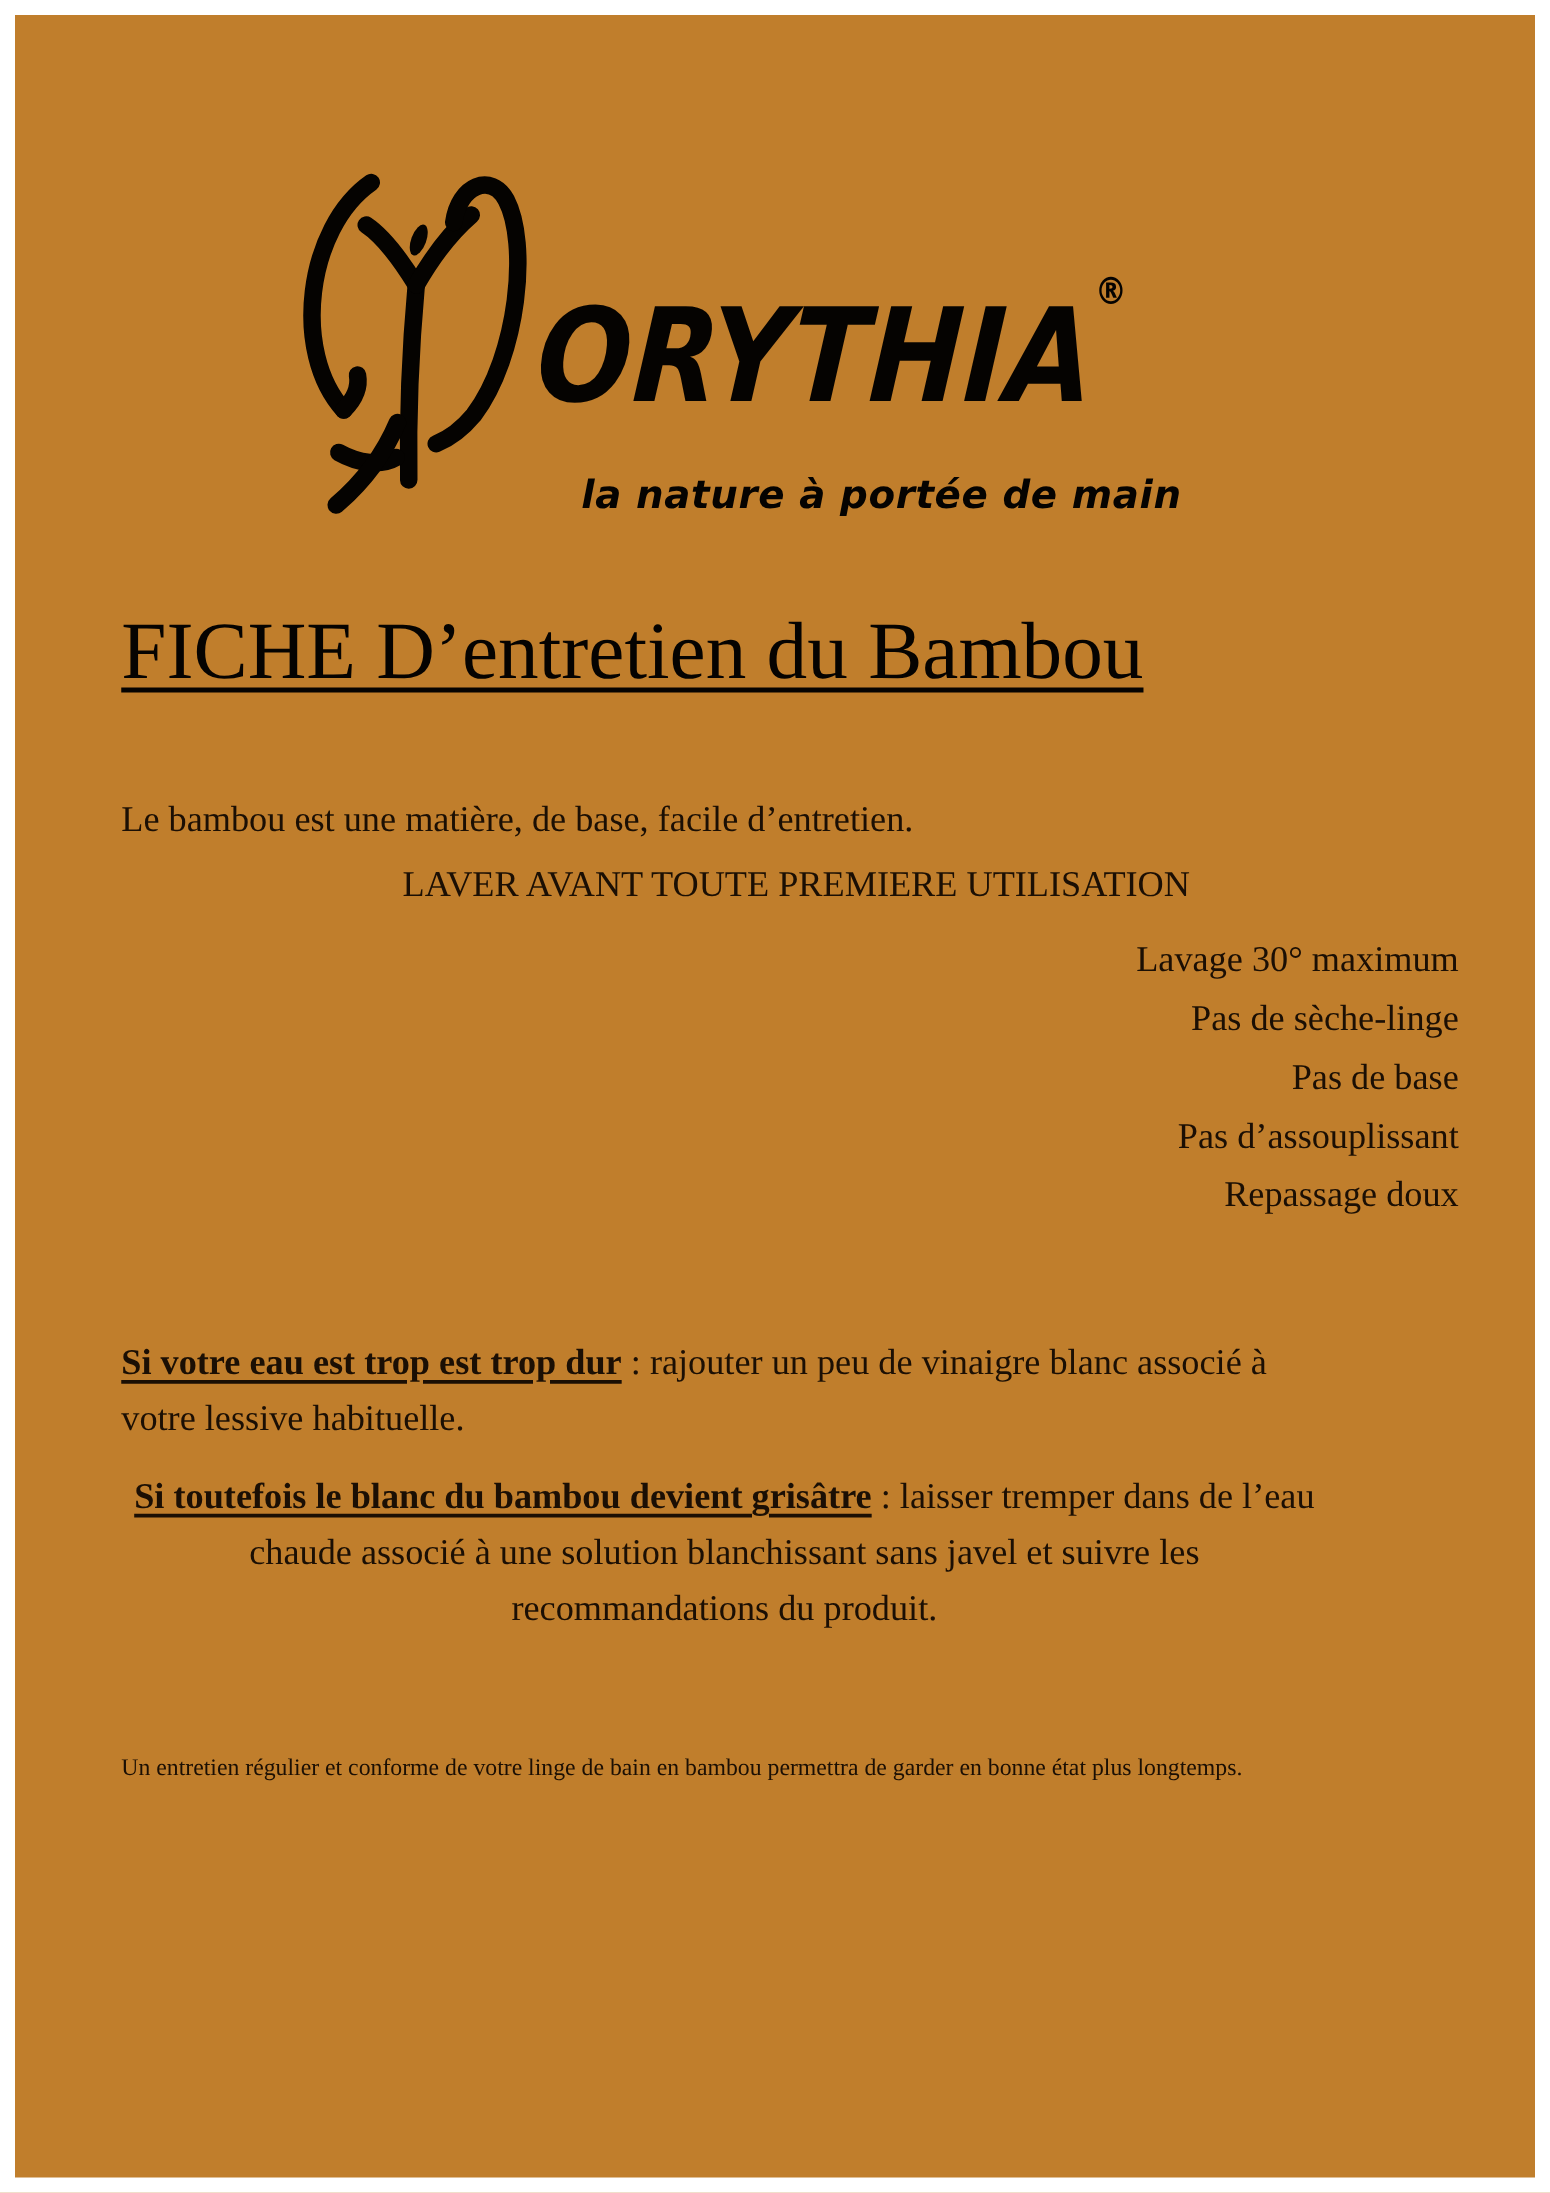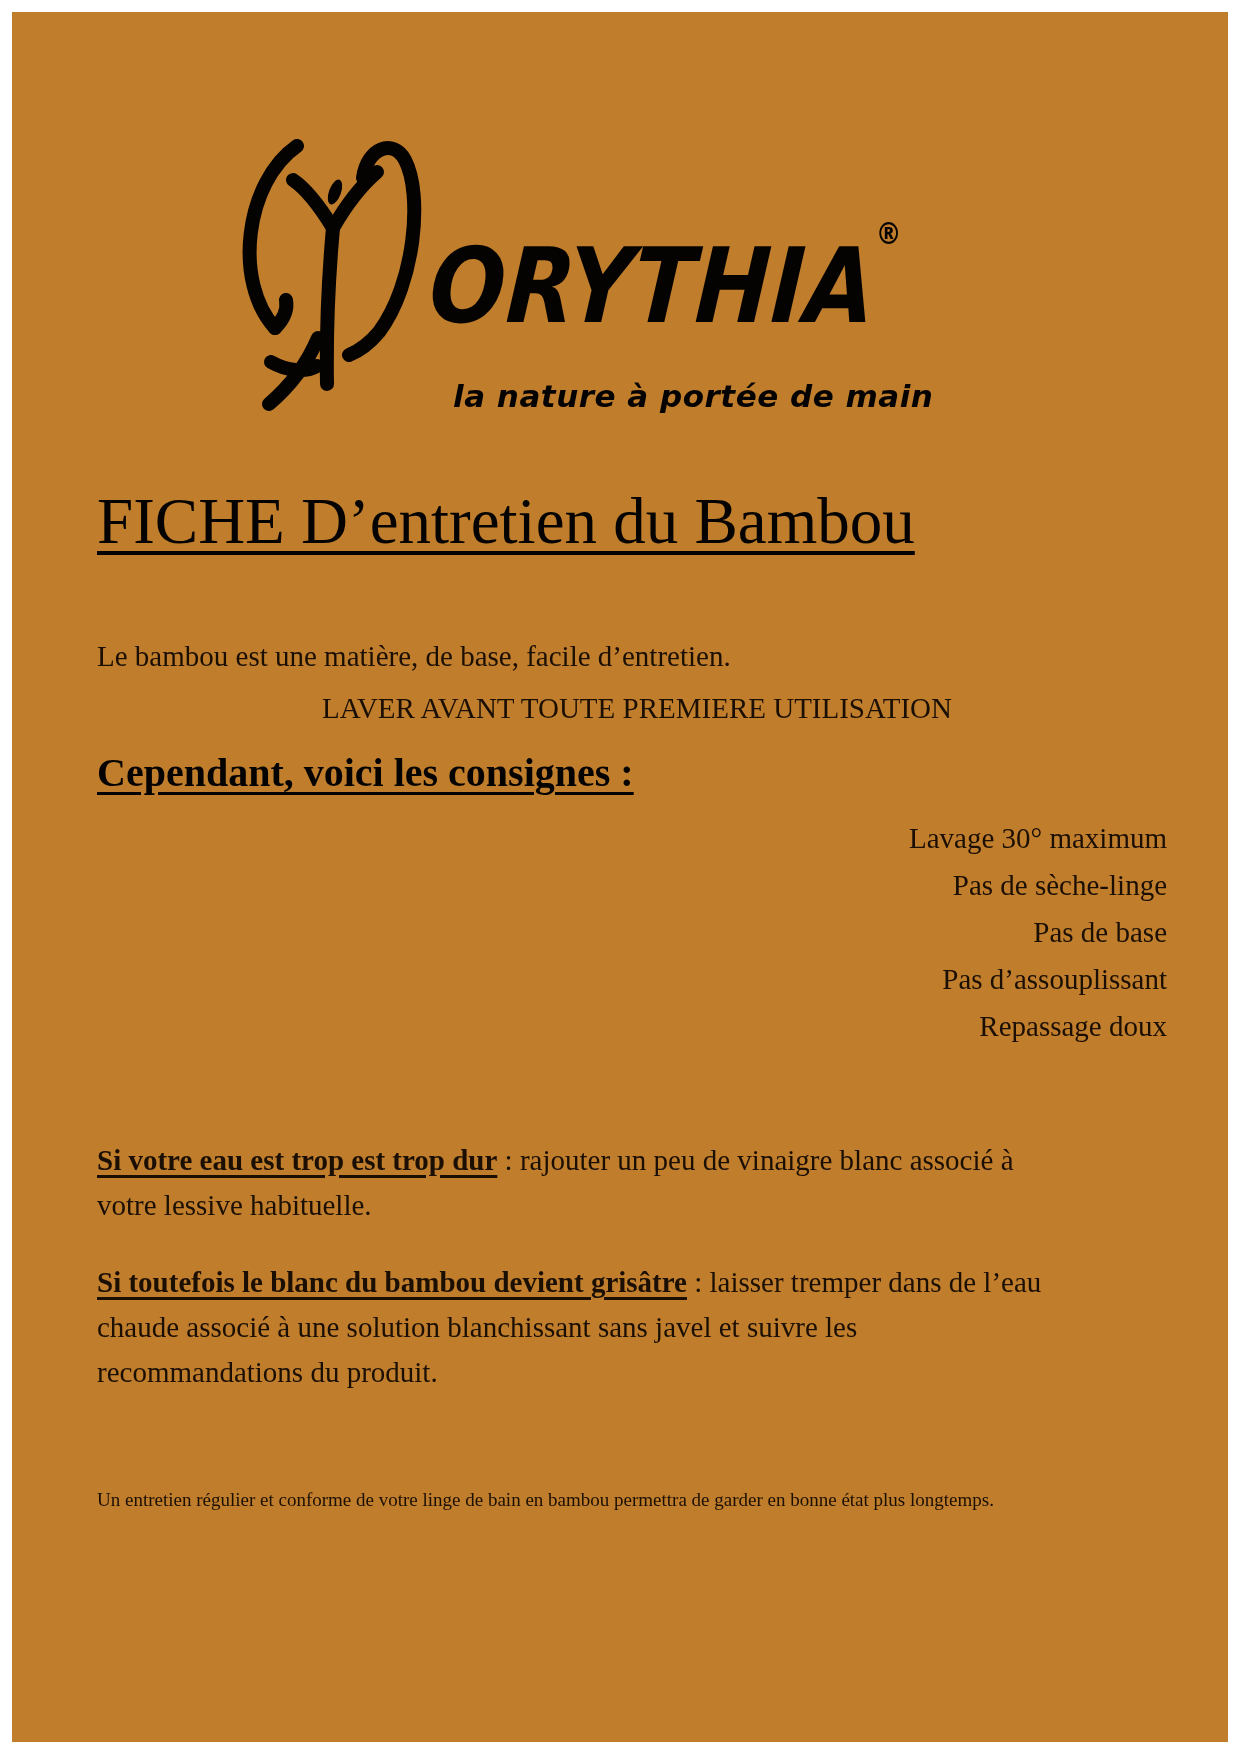--- a/index.html
+++ b/index.html
@@ -57,21 +57,21 @@
   }
   .reg {
     font-family: "DejaVu Sans", sans-serif;
     font-weight: bold;
     font-size: 30px;
     vertical-align: 78px;
     color: #050301;
   }
   .tagline {
     position: absolute;
-    left: 356px;
+    left: 368px;
     top: 248px;
     font-family: "DejaVu Sans", sans-serif;
     font-style: italic;
     font-weight: 900;
     font-size: 31px;
     letter-spacing: 0.5px;
     color: #050301;
     white-space: nowrap;
   }
   
@@ -117,21 +117,22 @@
     line-height: 47px;
     text-align: right;
   }
   .tip {
     margin: 88px 0 0 0;
     width: 965px;
     font-size: 29px;
     line-height: 45px;
   }
   .tip + .tip {
-    margin-top: 32px;
+    margin-top: 17px;
+    text-align: center;
   }
   .tip .lead {
     font-weight: bold;
     text-decoration: underline;
     text-underline-offset: 5px;
     text-decoration-thickness: 3px;
   }
   .footer-note {
     margin: 82px 0 0 0;
     width: 965px;
@@ -167,21 +168,20 @@
       </div>
       <div class="tagline">la nature à portée de main</div>
     </div>
 
     <h1 class="title"><span class="u">FICHE D’entretien du Bambou</span></h1>
 
     <p class="intro">Le bambou est une matière, de base, facile d’entretien.</p>
 
     <p class="notice">LAVER AVANT TOUTE PREMIERE UTILISATION</p>
 
-    <h2 class="heading"><span>Cependant, voici les consignes :</span></h2>
 
     <ul class="consignes">
       <li>Lavage 30° maximum</li>
       <li>Pas de sèche-linge</li>
       <li>Pas de base</li>
       <li>Pas d’assouplissant</li>
       <li>Repassage doux</li>
     </ul>
 
     <p class="tip"><span class="lead">Si votre eau est trop est trop dur</span><span> : </span><span>rajouter un peu de vinaigre blanc associé à votre lessive habituelle.</span></p>

